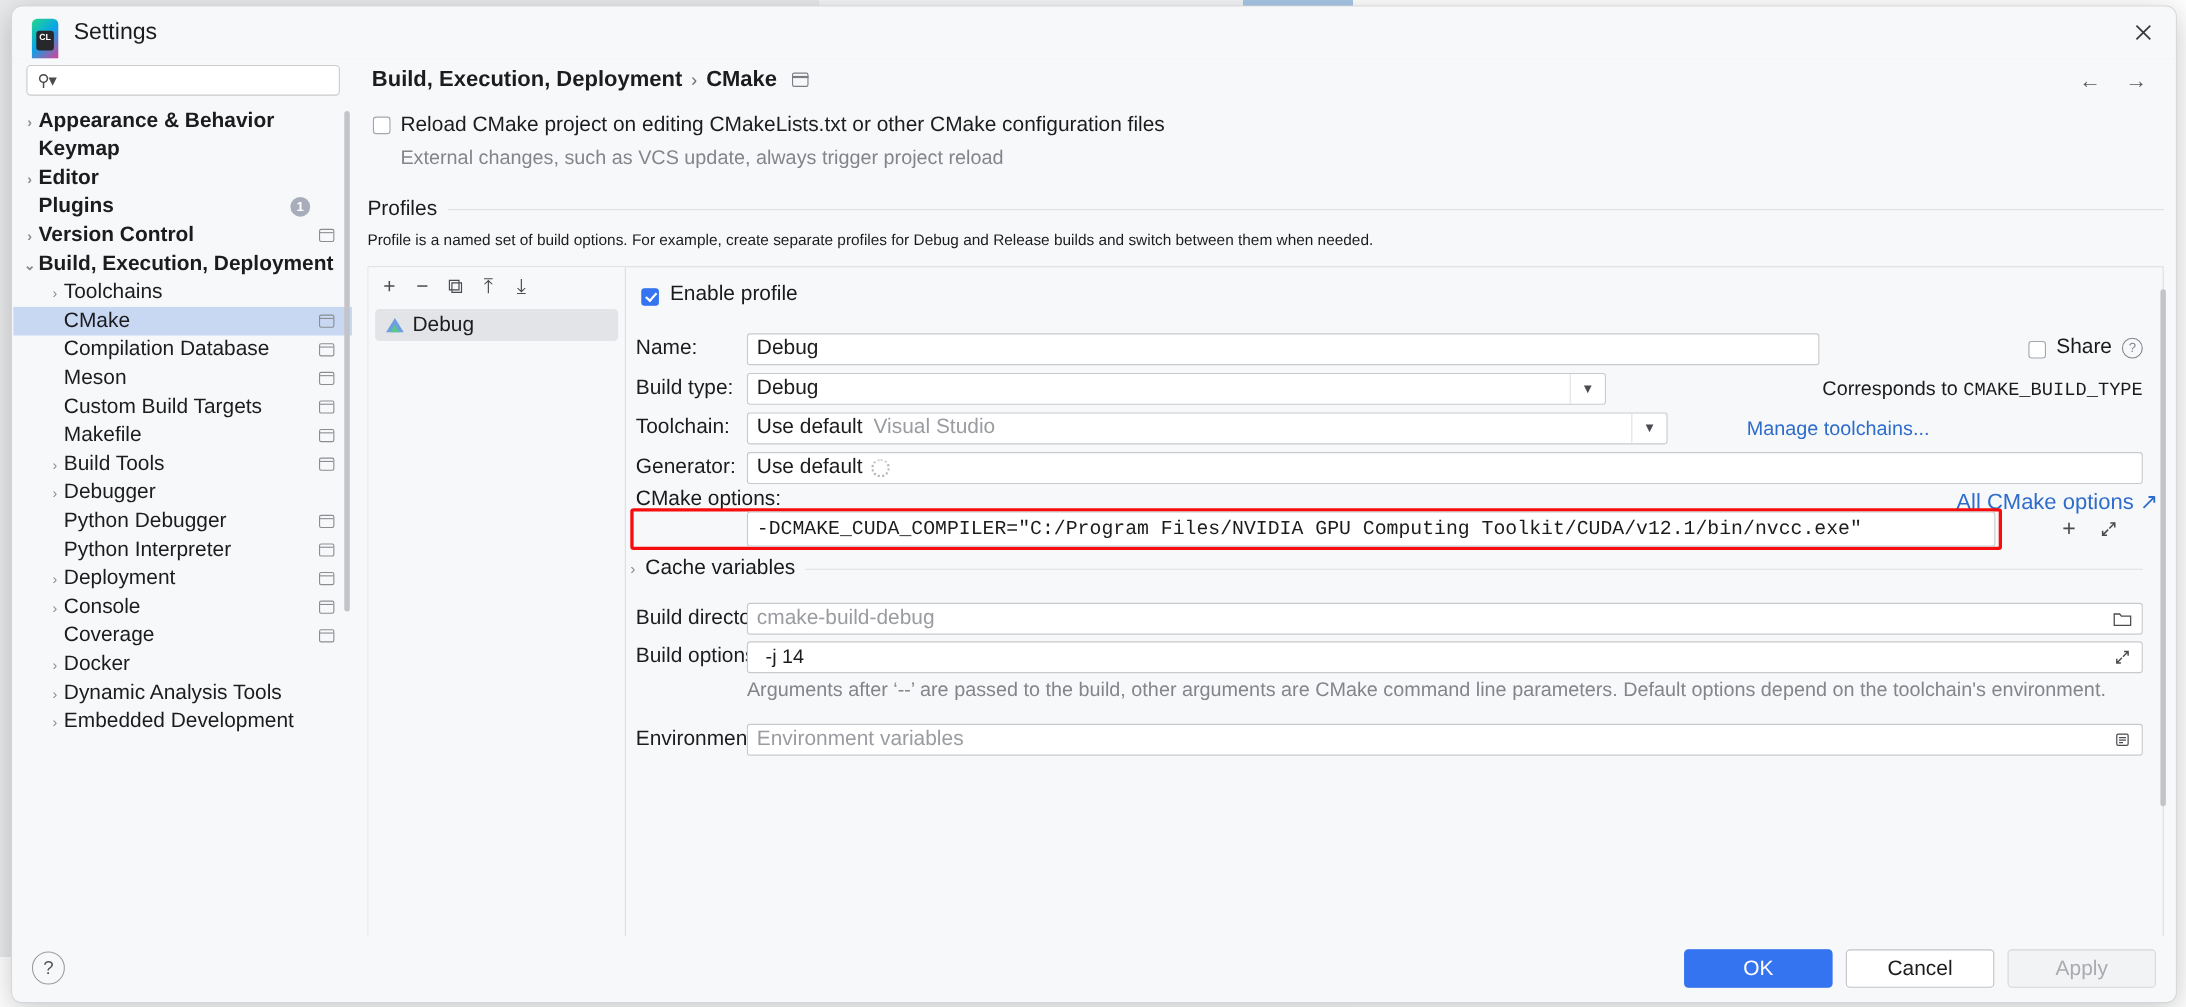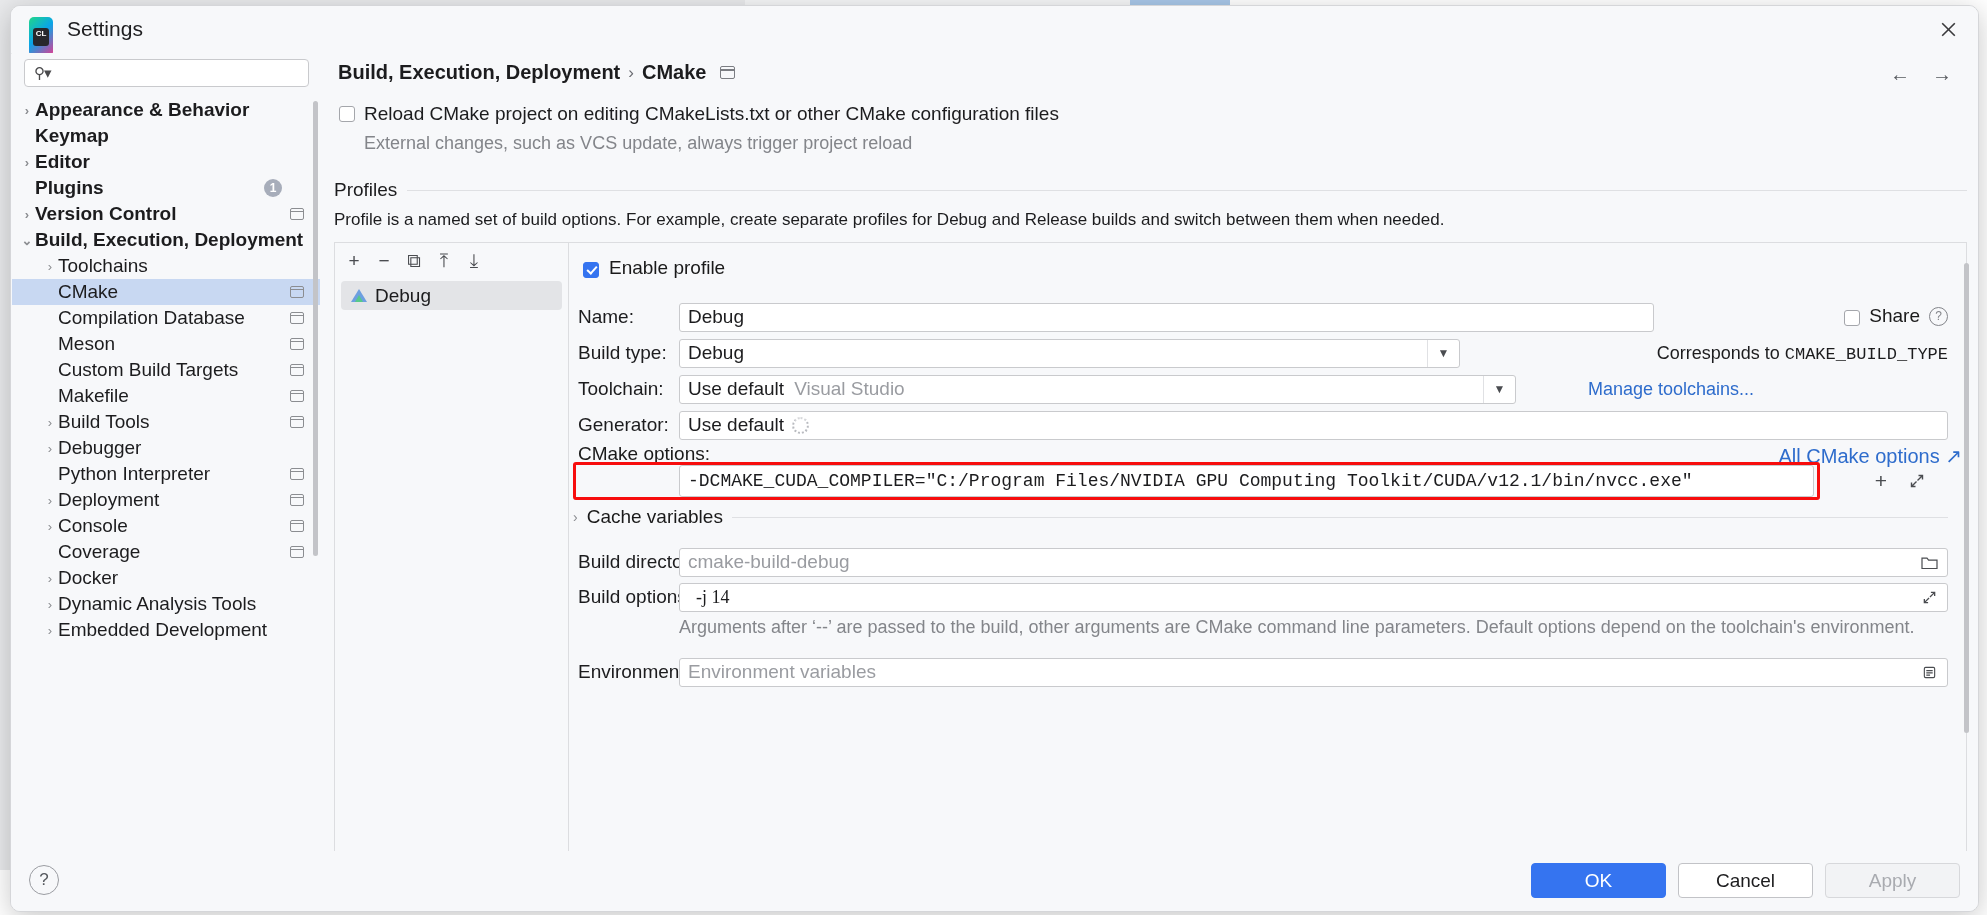--- a/index.html
+++ b/index.html
@@ -120,21 +120,21 @@
   .cb.checked::after{
     content:"";position:absolute;left:4.8px;top:1.6px;width:4px;height:8px;
     border:solid #fff;border-width:0 2px 2px 0;transform:rotate(42deg);
   }
   .reload-label{margin-left:9px;font-size:19px;color:#1c1c1e;}
   .reload-sub{position:absolute;left:30px;top:38px;font-size:18px;color:#83858a;}
 
   .section-head{position:absolute;left:0;top:84px;right:4px;display:flex;align-items:center;gap:10px;}
   .section-head .t{font-size:19px;color:#1c1c1e;}
   .section-head .rule{flex:1;height:1px;background:#dfe0e3;}
-  .section-desc{position:absolute;left:0;top:115px;font-size:17px;color:#1c1c1e;}
+  .section-desc{position:absolute;left:0;top:115px;font-size:14px;color:#1c1c1e;}
 
   .splitpane{
     position:absolute;left:0;top:147px;right:4px;bottom:-10px;
     border:1px solid #dcdde0;border-top:1px solid #dcdde0;background:#f7f8fa;
   }
   .profiles-col{
     position:absolute;left:0;top:0;width:233px;bottom:0;border-right:1px solid #dcdde0;background:#f7f8fa;
   }
   .ptoolbar{position:absolute;left:0;top:0;height:36px;display:flex;align-items:center;gap:4px;padding-left:6px;}
   .tbtn{
@@ -318,20 +318,25 @@
           <span class="copy-mark"></span>
         </div>
         <div class="trow l1">
           <span class="arrow">›</span>
           <span class="lbl">Build Tools</span>
           <span class="copy-mark"></span>
         </div>
         <div class="trow l1">
           <span class="arrow">›</span>
           <span class="lbl">Debugger</span>
+        </div>
+        <div class="trow l1">
+          <span class="arrow"></span>
+          <span class="lbl">Python Debugger</span>
+          <span class="copy-mark"></span>
         </div>
         <div class="trow l1">
           <span class="arrow"></span>
           <span class="lbl">Python Interpreter</span>
           <span class="copy-mark"></span>
         </div>
         <div class="trow l1">
           <span class="arrow">›</span>
           <span class="lbl">Deployment</span>
           <span class="copy-mark"></span>
@@ -481,21 +486,21 @@
               <span class="fi-btn">
                 <svg width="17" height="14" viewBox="0 0 17 14" aria-hidden="true">
                   <path d="M1 12.5V2.2h5l1.6 1.9H16v8.4z" stroke="#4a4c50" stroke-width="1.2" fill="none"></path>
                 </svg>
               </span>
             </div>
           </div>
 
           <div class="frow" style="top:339px;right:18px;">
             <div class="flabel">Build options:</div>
-            <div class="finput" style="font-family:Liberation Serif, serif;font-size:18px;padding-left:16px;">
+            <div class="finput" style="font-family:Liberation Sans, sans-serif;font-size:18px;padding-left:16px;">
               <span>-j 14</span>
               <span class="fi-btn">
                 <svg width="15" height="15" viewBox="0 0 16 16" aria-hidden="true">
                   <path d="M9.5 2.5h4v4 M13.5 2.5 L8.5 7.5 M6.5 13.5h-4v-4 M2.5 13.5 L7.5 8.5" stroke="#4a4c50" stroke-width="1.4" fill="none"></path>
                 </svg>
               </span>
             </div>
           </div>
           <div class="hint" style="top:373px;right:20px;">Arguments after ‘--’ are passed to the build, other arguments are CMake command line parameters. Default options depend on the toolchain's environment.</div>
 

